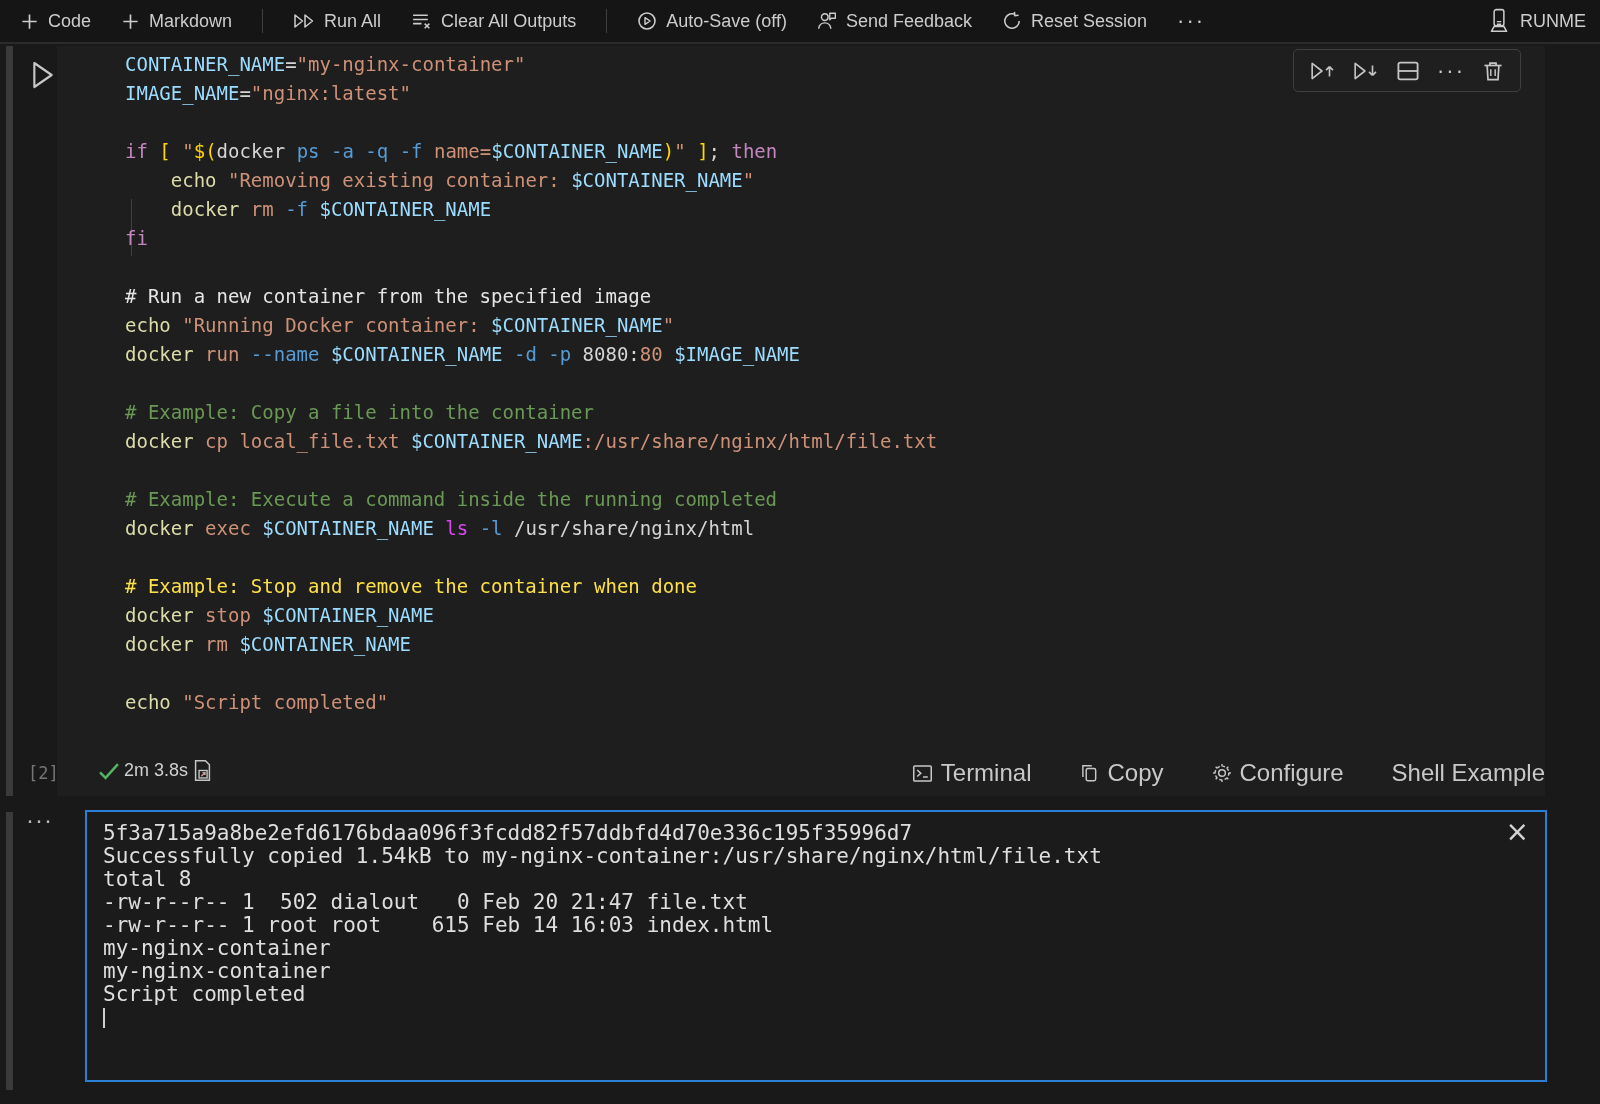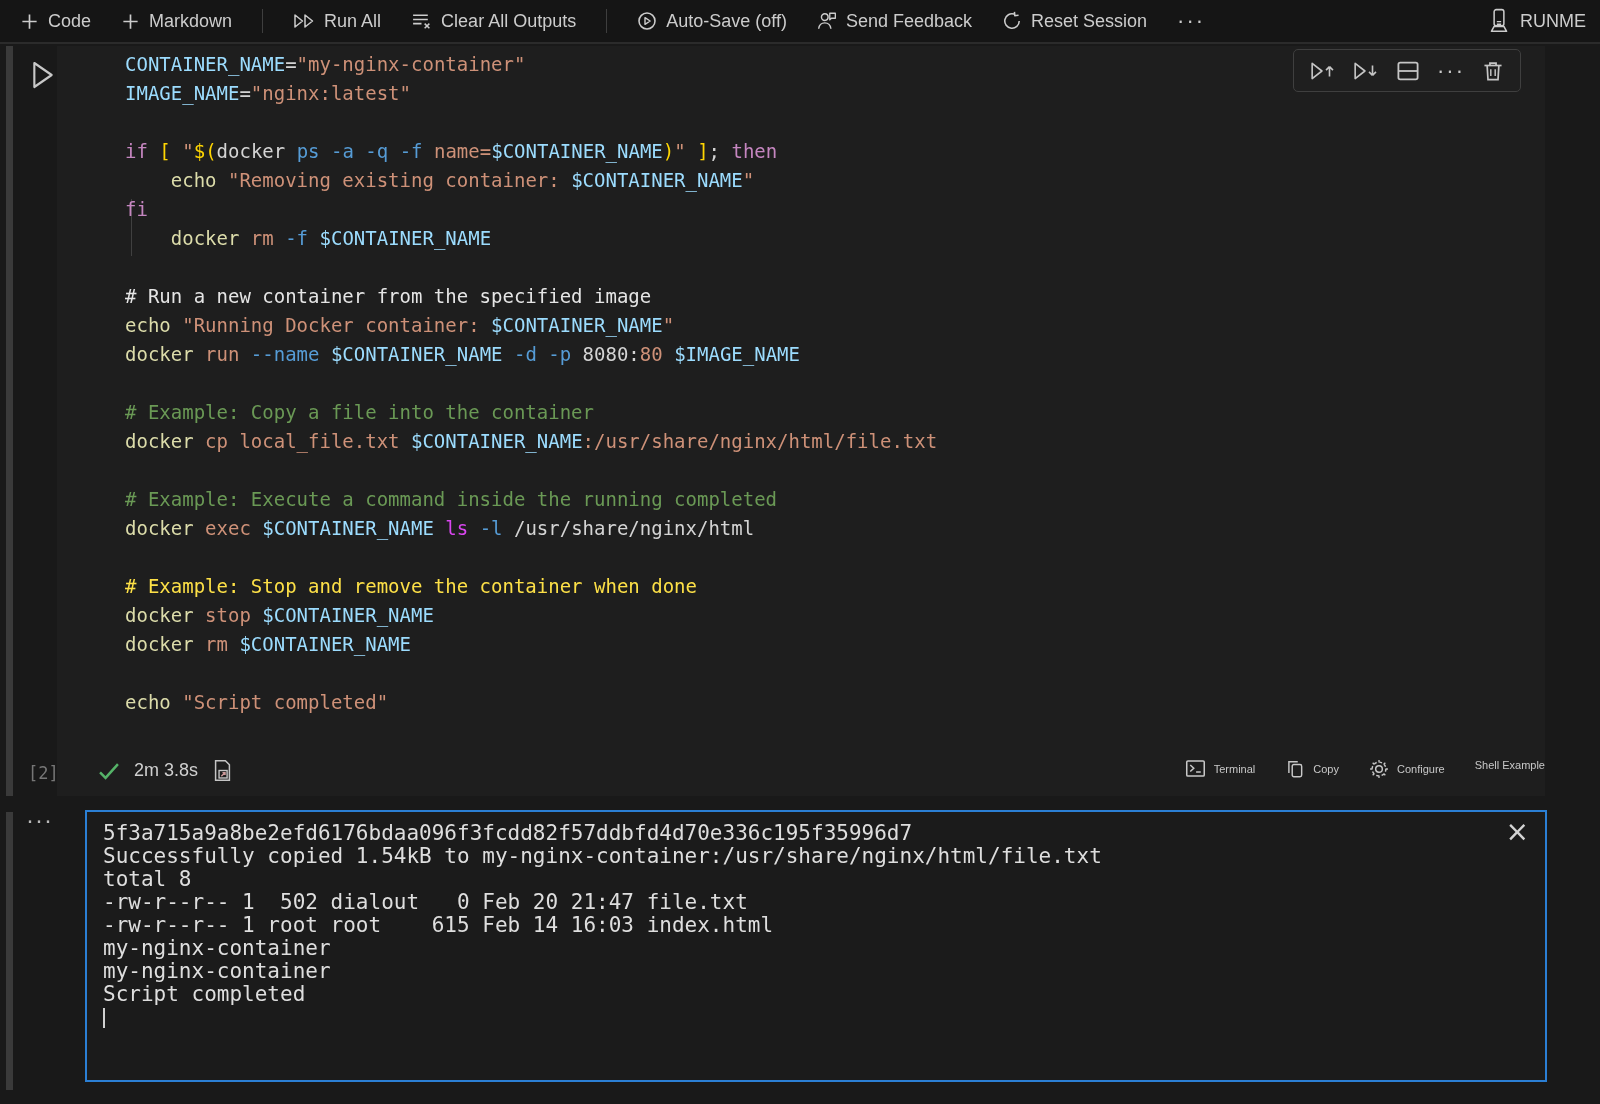--- a/index.html
+++ b/index.html
@@ -42,26 +42,26 @@
     cursor:text;
   }
   .code-line { white-space:pre; height:29px; }
   .indent-guide { position:absolute; left:74px; top:153px; width:1px; height:57px; background:#404040; }
   
   .exec-count {
     position:absolute; left:28px; top:763px; color:#767676;
     font-family:"DejaVu Sans Mono", monospace; font-size:17px;
   }
   .status-left {
-    position:absolute; left:98px; top:759px; display:flex; align-items:center; gap:14px;
+    position:absolute; left:98px; top:759px; display:flex; align-items:center; gap:4px;
     font-size:18px; color:#d0d0d0;
   }
   .status-right {
-    position:absolute; top:759px; right:55px; display:flex; align-items:flex-start; gap:30px;
-    font-size:11px; color:#c8c8c8;
+    position:absolute; top:759px; right:55px; display:flex; align-items:flex-start; gap:48px;
+    font-size:24px; color:#c8c8c8;
   }
   .status-right .tb-item { gap:8px; }
   
   .output-more {
     position:absolute; left:26px; top:806px; color:#b9b9b9; cursor:pointer;
     font-size:24px; letter-spacing:1px;
   }
   .output-panel {
     position:absolute; left:85px; top:810px; width:1462px; height:272px;
     background:#1b1b1b; border:2px solid #2b7fd4;
@@ -175,22 +175,22 @@
   </div>
 
   <div class="editor-zone">
     <div class="indent-guide"></div>
     <div class="code-area">
         <div class="code-line"><span style="color: rgb(156, 220, 254);">CONTAINER_NAME</span><span style="color: rgb(212, 212, 212);">=</span><span style="color: rgb(206, 145, 120);">"my-nginx-container"</span></div>
         <div class="code-line"><span style="color: rgb(156, 220, 254);">IMAGE_NAME</span><span style="color: rgb(212, 212, 212);">=</span><span style="color: rgb(206, 145, 120);">"nginx:latest"</span></div>
         <div class="code-line">&nbsp;</div>
         <div class="code-line"><span style="color: rgb(197, 134, 192);">if</span><span style="color: rgb(212, 212, 212);"> </span><span style="color: rgb(255, 214, 2);">[</span><span style="color: rgb(212, 212, 212);"> </span><span style="color: rgb(206, 145, 120);">"</span><span style="color: rgb(255, 214, 2);">$(</span><span style="color: rgb(212, 212, 212);">docker </span><span style="color: rgb(86, 156, 214);">ps </span><span style="color: rgb(86, 156, 214);">-a </span><span style="color: rgb(86, 156, 214);">-q </span><span style="color: rgb(86, 156, 214);">-f </span><span style="color: rgb(206, 145, 120);">name=</span><span style="color: rgb(156, 220, 254);">$CONTAINER_NAME</span><span style="color: rgb(255, 214, 2);">)</span><span style="color: rgb(206, 145, 120);">"</span><span style="color: rgb(212, 212, 212);"> </span><span style="color: rgb(255, 214, 2);">]</span><span style="color: rgb(212, 212, 212);">; </span><span style="color: rgb(197, 134, 192);">then</span></div>
         <div class="code-line"><span style="color: rgb(212, 212, 212);">    </span><span style="color: rgb(220, 220, 170);">echo </span><span style="color: rgb(206, 145, 120);">"Removing existing container: </span><span style="color: rgb(156, 220, 254);">$CONTAINER_NAME</span><span style="color: rgb(206, 145, 120);">"</span></div>
+        <div class="code-line"><span style="color: rgb(212, 212, 212);">    </span><span style="color: rgb(220, 220, 170);">docker </span><span style="color: rgb(206, 145, 120);">rm </span><span style="color: rgb(86, 156, 214);">-f </span><span style="color: rgb(156, 220, 254);">$CONTAINER_NAME</span></div>
         <div class="code-line"><span style="color: rgb(197, 134, 192);">fi</span></div>
-        <div class="code-line"><span style="color: rgb(212, 212, 212);">    </span><span style="color: rgb(220, 220, 170);">docker </span><span style="color: rgb(206, 145, 120);">rm </span><span style="color: rgb(86, 156, 214);">-f </span><span style="color: rgb(156, 220, 254);">$CONTAINER_NAME</span></div>
         <div class="code-line">&nbsp;</div>
         <div class="code-line"><span style="color: #e5e5e5;"># Run a new container from the specified image</span></div>
         <div class="code-line"><span style="color: rgb(220, 220, 170);">echo </span><span style="color: rgb(206, 145, 120);">"Running Docker container: </span><span style="color: rgb(156, 220, 254);">$CONTAINER_NAME</span><span style="color: rgb(206, 145, 120);">"</span></div>
         <div class="code-line"><span style="color: rgb(220, 220, 170);">docker </span><span style="color: rgb(206, 145, 120);">run </span><span style="color: rgb(86, 156, 214);">--name </span><span style="color: rgb(156, 220, 254);">$CONTAINER_NAME </span><span style="color: rgb(86, 156, 214);">-d </span><span style="color: rgb(86, 156, 214);">-p </span><span style="color: rgb(212, 212, 212);">8080:</span><span style="color: rgb(206, 145, 120);">80</span><span style="color: rgb(212, 212, 212);"> </span><span style="color: rgb(156, 220, 254);">$IMAGE_NAME</span></div>
         <div class="code-line">&nbsp;</div>
         <div class="code-line"><span style="color: rgb(106, 153, 85);"># Example: Copy a file into the container</span></div>
         <div class="code-line"><span style="color: rgb(220, 220, 170);">docker </span><span style="color: rgb(206, 145, 120);">cp local_file.txt </span><span style="color: rgb(156, 220, 254);">$CONTAINER_NAME</span><span style="color: rgb(206, 145, 120);">:/usr/share/nginx/html/file.txt</span></div>
         <div class="code-line">&nbsp;</div>
         <div class="code-line"><span style="color: rgb(106, 153, 85);"># Example: Execute a command inside the running completed</span></div>
         <div class="code-line"><span style="color: rgb(220, 220, 170);">docker </span><span style="color: rgb(206, 145, 120);">exec </span><span style="color: rgb(156, 220, 254);">$CONTAINER_NAME </span><span style="color: #d946ef;">ls </span><span style="color: rgb(86, 156, 214);">-l </span><span style="color: rgb(212, 212, 212);">/usr/share/nginx/html</span></div>

